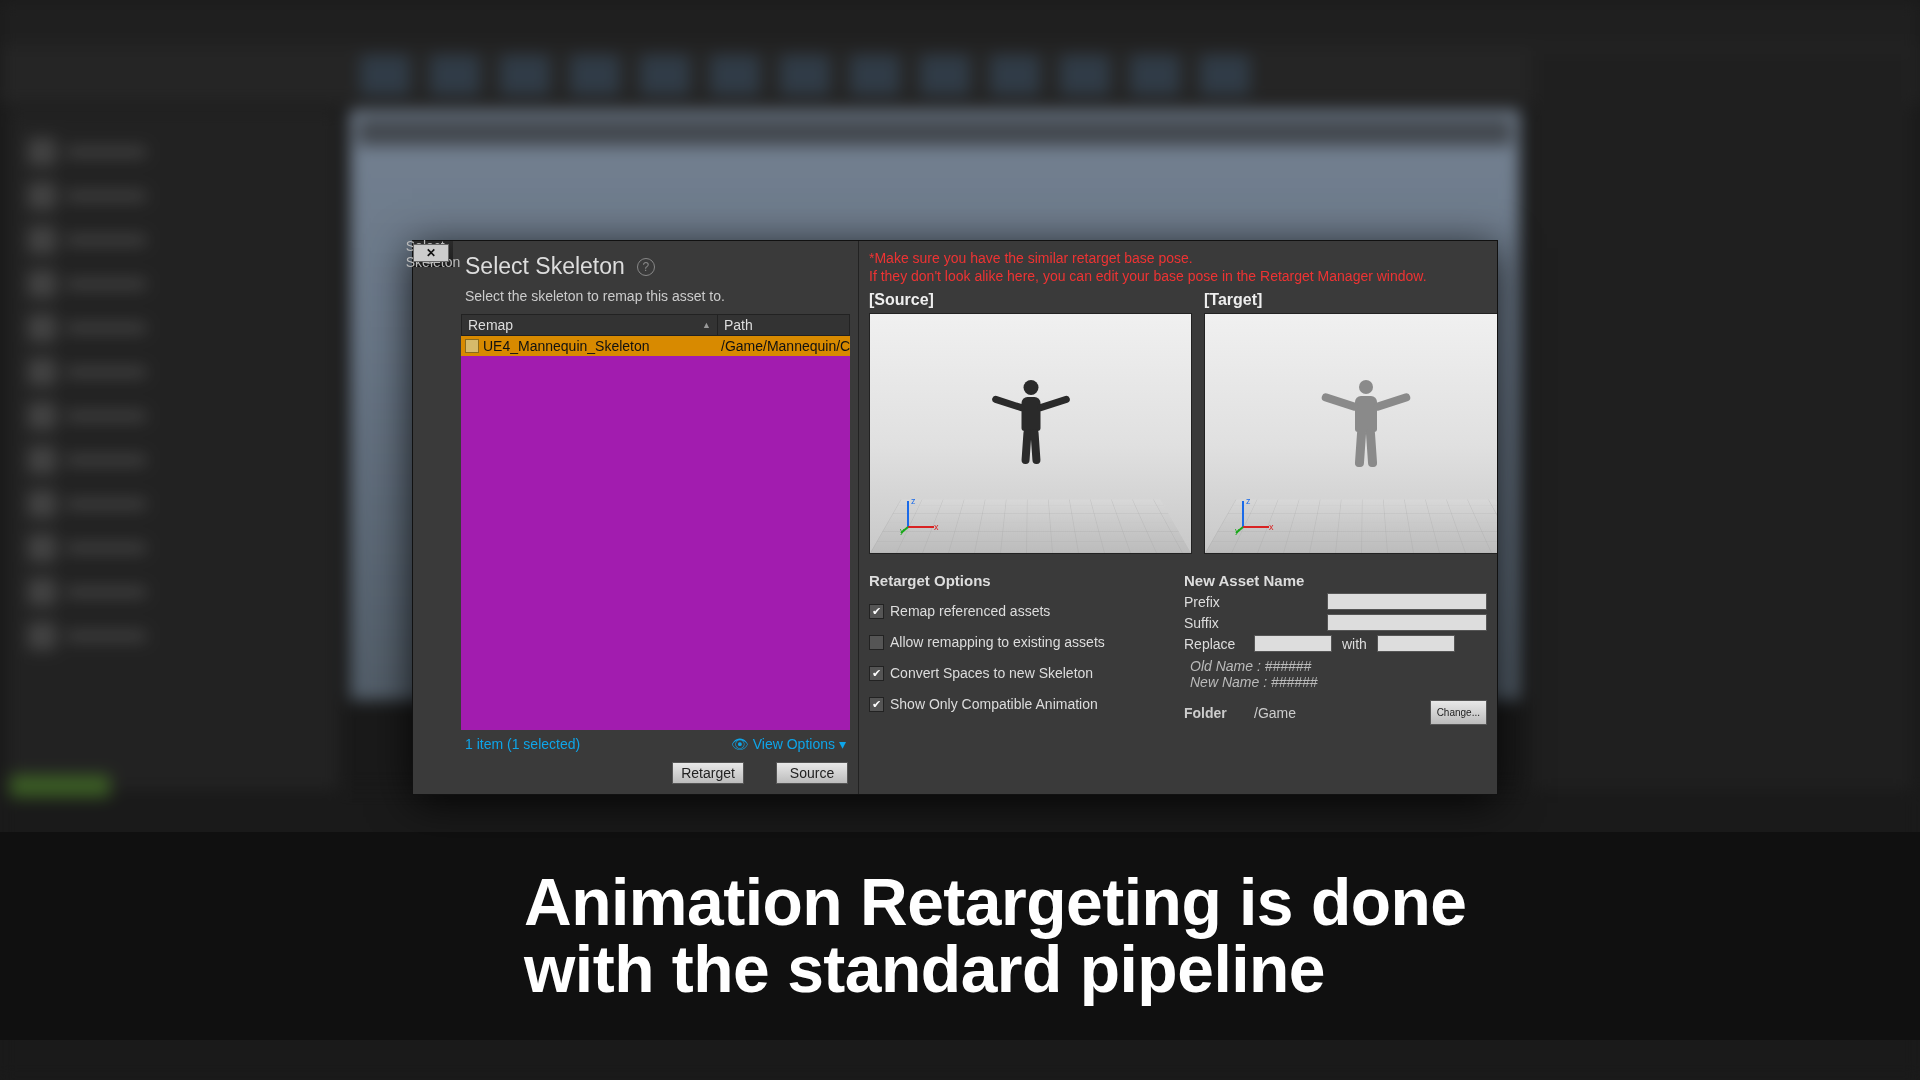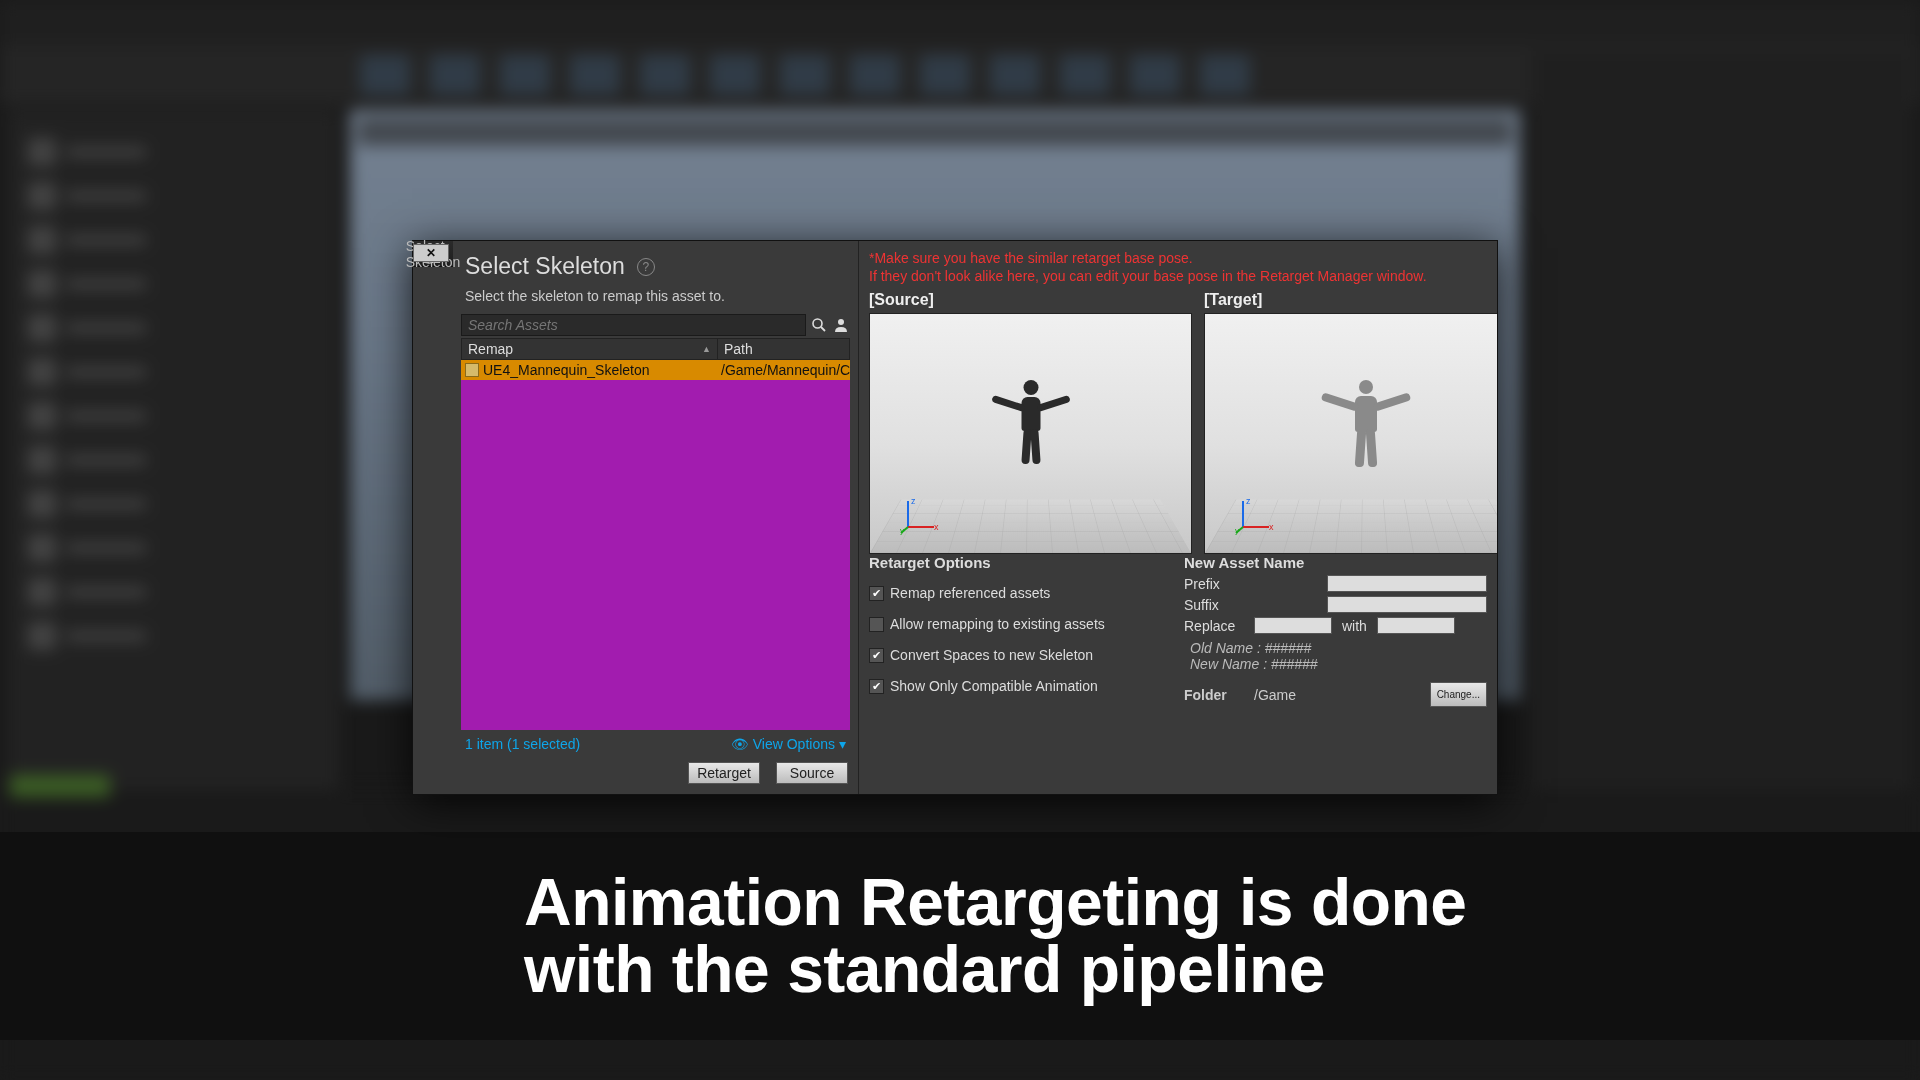--- a/index.html
+++ b/index.html
@@ -179,21 +179,21 @@
       justify-content: space-between;
       padding: 6px 4px;
       font-size: 14px;
       color: #0ea5e9;
     }
     .view-opts { display: flex; align-items: center; gap: 4px; cursor: pointer; }
     .eye-icon { font-size: 14px; }
     .btn-row {
       display: flex;
       justify-content: flex-end;
-      gap: 16px;
+      gap: 32px;
       padding: 4px 2px 2px;
     }
     .btn {
       background: linear-gradient(#e8e8e8, #bcbcbc);
       border: 1px solid #555;
       color: #222;
       padding: 2px 0;
       width: 72px;
       font-size: 14px;
       cursor: pointer;
@@ -250,21 +250,21 @@
     .char-leg.r { right: 1px; transform: rotate(-4deg); }
     .dark .char-head, .dark .char-torso, .dark .char-arm, .dark .char-leg { background: #2a2a2a; }
     .light .char-head, .light .char-torso, .light .char-arm, .light .char-leg { background: #8a8a8a; }
     .light .char-head { width: 14px; height: 14px;}
     .light .char-torso { width: 22px; height: 36px; }
     .light .char-arm { width: 38px; height: 8px; top: 18px; }
     .light .char-arm.l { left: -34px; }
     .light .char-arm.r { right: -34px; }
     .light .char-leg { width: 9px; height: 38px; }
 
-    .lower-row { display: flex; gap: 12px; flex: 1; }
+    .lower-row { display: flex; gap: 12px; margin-top: 18px; flex: 1; }
     .opts-col { flex: 1; }
     .naming-col { flex: 1; }
     .opts-heading { font-size: 15px; font-weight: bold; color: #ddd; margin-bottom: 14px; }
     .chk-row { display: flex; align-items: center; gap: 6px; margin-bottom: 15px; font-size: 14px; color: #ddd; }
     .chk {
       width: 15px; height: 15px;
       background: #555;
       border: 1px solid #222;
       display: inline-flex;
       align-items: center;
@@ -412,35 +412,20 @@
     <div class="close-btn">✕</div>
   </div>
   <div class="dialog-body">
 
     <div class="left-pane">
       <div class="dlg-heading">
         <span>Select Skeleton</span>
         <span class="help-icon">?</span>
       </div>
       <div class="dlg-subtitle">Select the skeleton to remap this asset to.</div>
-      <div class="search-row">
-        <input class="search-input" placeholder="Search Assets" style="">
-        <span class="search-icon">
-          <svg width="16" height="16" viewBox="0 0 16 16">
-              <circle cx="6.5" cy="6.5" r="4.5" fill="none" stroke="#ddd" stroke-width="1.6"></circle>
-              <line x1="10" y1="10" x2="14" y2="14" stroke="#ddd" stroke-width="1.8"></line>
-            </svg>
-        </span>
-        <span class="user-icon">
-          <svg width="16" height="16" viewBox="0 0 16 16">
-              <circle cx="8" cy="5" r="3" fill="#ddd"></circle>
-              <path d="M2 15 Q2 10 8 10 Q14 10 14 15 Z" fill="#ddd"></path>
-            </svg>
-        </span>
-      </div>
       <div class="tbl-header">
         <div class="th-name">
             <span>Remap</span>
             <span class="sort-arrow">▲</span>
           </div>
         <div class="th-path">Path</div>
       </div>
       <div class="tbl-body">
         <div class="row selected">
           <div class="cell-name">

